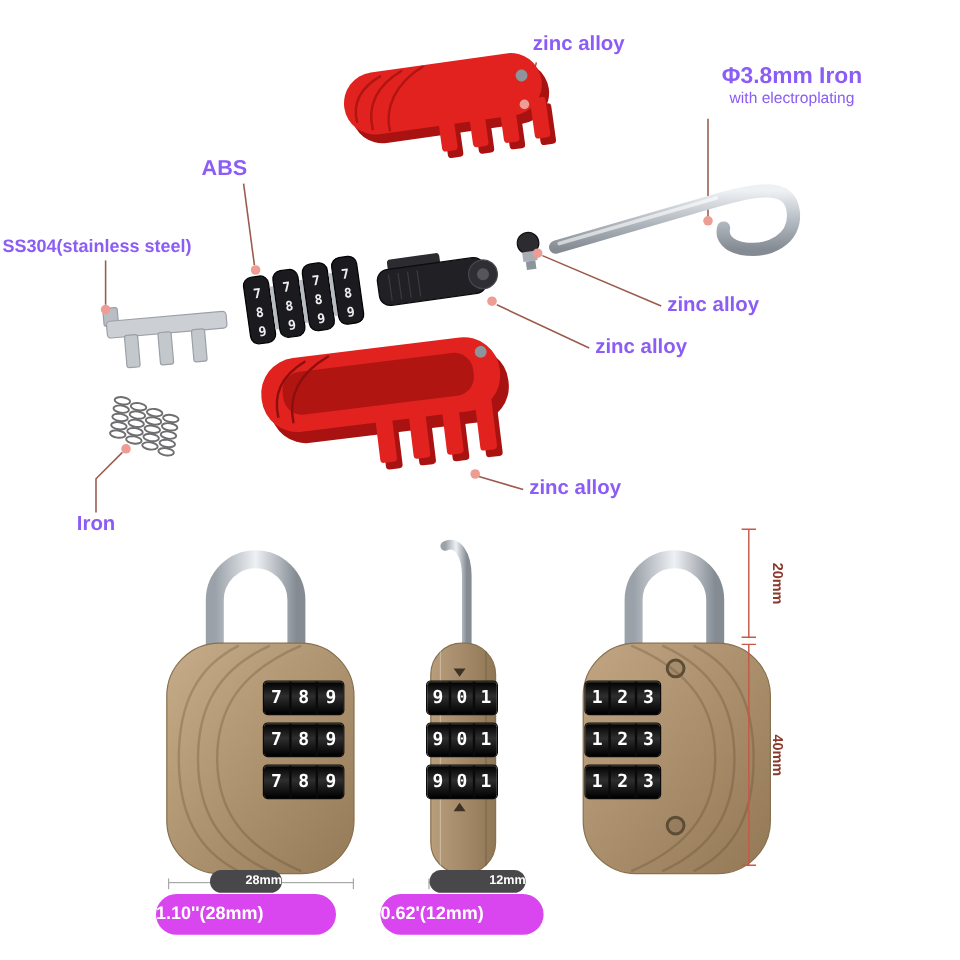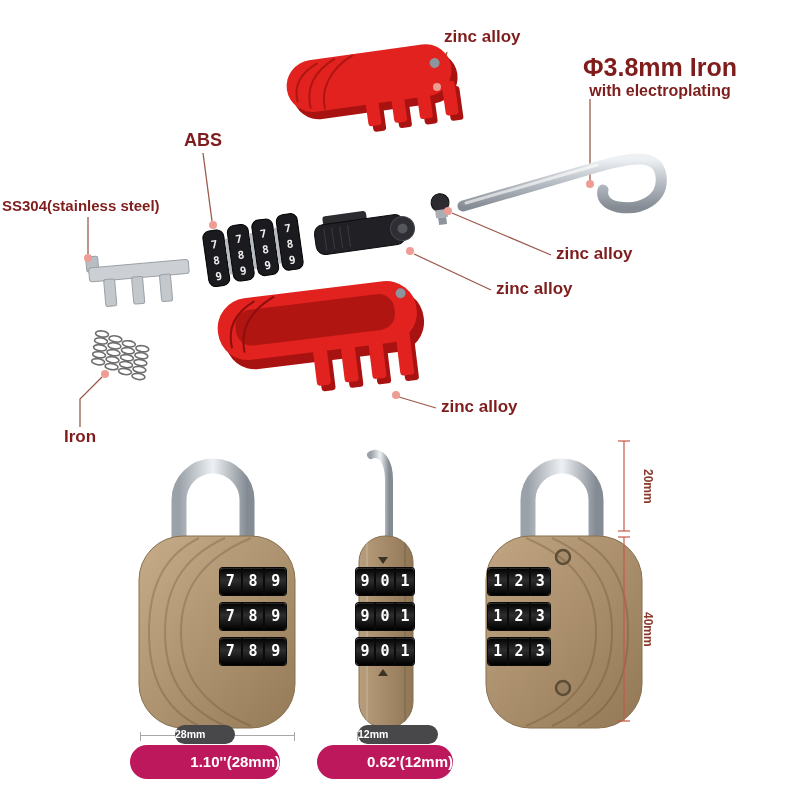--- a/index.html
+++ b/index.html
@@ -2,21 +2,21 @@
 <html><head>
 <meta charset="utf-8">
 <style>
   *{margin:0;padding:0;box-sizing:border-box}
   html,body{background:#fff}
   body{width:800px;height:800px;position:relative;overflow:hidden;
        font-family:"Liberation Sans",sans-serif}
   .stage{position:absolute;left:0;top:0;width:800px;height:800px;background:#fff}
 
   
-  .lbl{position:absolute;color:#7f1d1d;font-weight:bold;white-space:nowrap;line-height:1.15}
+  .lbl{position:absolute;color:#8b5cf6;font-weight:bold;white-space:nowrap;line-height:1.15}
   .x-art{position:absolute;left:0;top:0}
 
   
   .lock{position:absolute}
   .lock > svg{position:absolute;left:0;top:0}
 
   .dial-row{position:absolute;display:flex;height:27px;border-radius:3px;
             background:linear-gradient(180deg,#000 0%,#2e2e2e 45%,#000 100%);
             box-shadow:0 0 0 1px #0a0a0a, inset 0 1px 0 rgba(255,255,255,.15)}
   .digit{flex:1;color:#fff;font:bold 15px "DejaVu Sans Mono",monospace;
@@ -26,24 +26,24 @@
   .tri{position:absolute;width:0;height:0}
   .tri-down{border-left:5px solid transparent;border-right:5px solid transparent;border-top:7px solid #3c3226}
   .tri-up{border-left:5px solid transparent;border-right:5px solid transparent;border-bottom:7px solid #3c3226}
 
   
   .wline{position:absolute;height:0;border-top:1px solid #a8a8a8}
   .wline::before,.wline::after{content:"";position:absolute;top:-4px;height:9px;border-left:1px solid #a8a8a8}
   .wline::before{left:0}
   .wline::after{right:0}
   .wpill{position:absolute;background:#48484a;color:#fff;font-weight:bold;font-size:10.5px;
-         line-height:19px;height:19px;border-radius:10px;text-align:left}
-
-  .size-pill{position:absolute;top:745px;height:34px;line-height:34px;background:#be185d;
-             color:#fff;border-radius:17px;font-size:15px;font-weight:bold;text-align:right}
+         line-height:19px;height:19px;border-radius:10px;text-align:right}
+
+  .size-pill{position:absolute;top:745px;height:34px;line-height:34px;background:#d946ef;
+             color:#fff;border-radius:17px;font-size:15px;font-weight:bold;text-align:left}
 
   .dim-art{position:absolute}
 </style>
 </head>
 <body>
 
 <div class="stage">
 
   <svg class="x-art" width="800" height="435" viewBox="0 0 800 435">
     <defs>
@@ -214,25 +214,25 @@
       <circle cx="448" cy="211" r="4"></circle>
       <circle cx="410" cy="251" r="4"></circle>
       <circle cx="396" cy="395" r="4"></circle>
       <circle cx="105" cy="374" r="4"></circle>
     </g>
   </svg>
 
   <div class="lbl" style="left:444px;top:27px;font-size:17px">zinc alloy</div>
 
   <div class="lbl" style="left:570px;top:53px;width:180px;text-align:center;white-space:normal">
-    <span style="display:block;font-size:25px">Φ3.8mm Iron</span>
-    <span style="display:block;font-size:16px;font-weight:700">with electroplating</span>
+    <span style="display:block;font-size:19px">Φ3.8mm Iron</span>
+    <span style="display:block;font-size:13px;font-weight:400">with electroplating</span>
   </div>
 
-  <div class="lbl" style="left:184px;top:130px;font-size:18px">ABS</div>
+  <div class="lbl" style="left:168px;top:130px;font-size:18px">ABS</div>
 
   <div class="lbl" style="left:2px;top:197px;font-size:15px">SS304(stainless steel)</div>
 
   <div class="lbl" style="left:556px;top:244px;font-size:17px">zinc alloy</div>
 
   <div class="lbl" style="left:496px;top:279px;font-size:17px">zinc alloy</div>
 
   <div class="lbl" style="left:441px;top:397px;font-size:17px">zinc alloy</div>
 
   <div class="lbl" style="left:64px;top:427px;font-size:17px">Iron</div>

